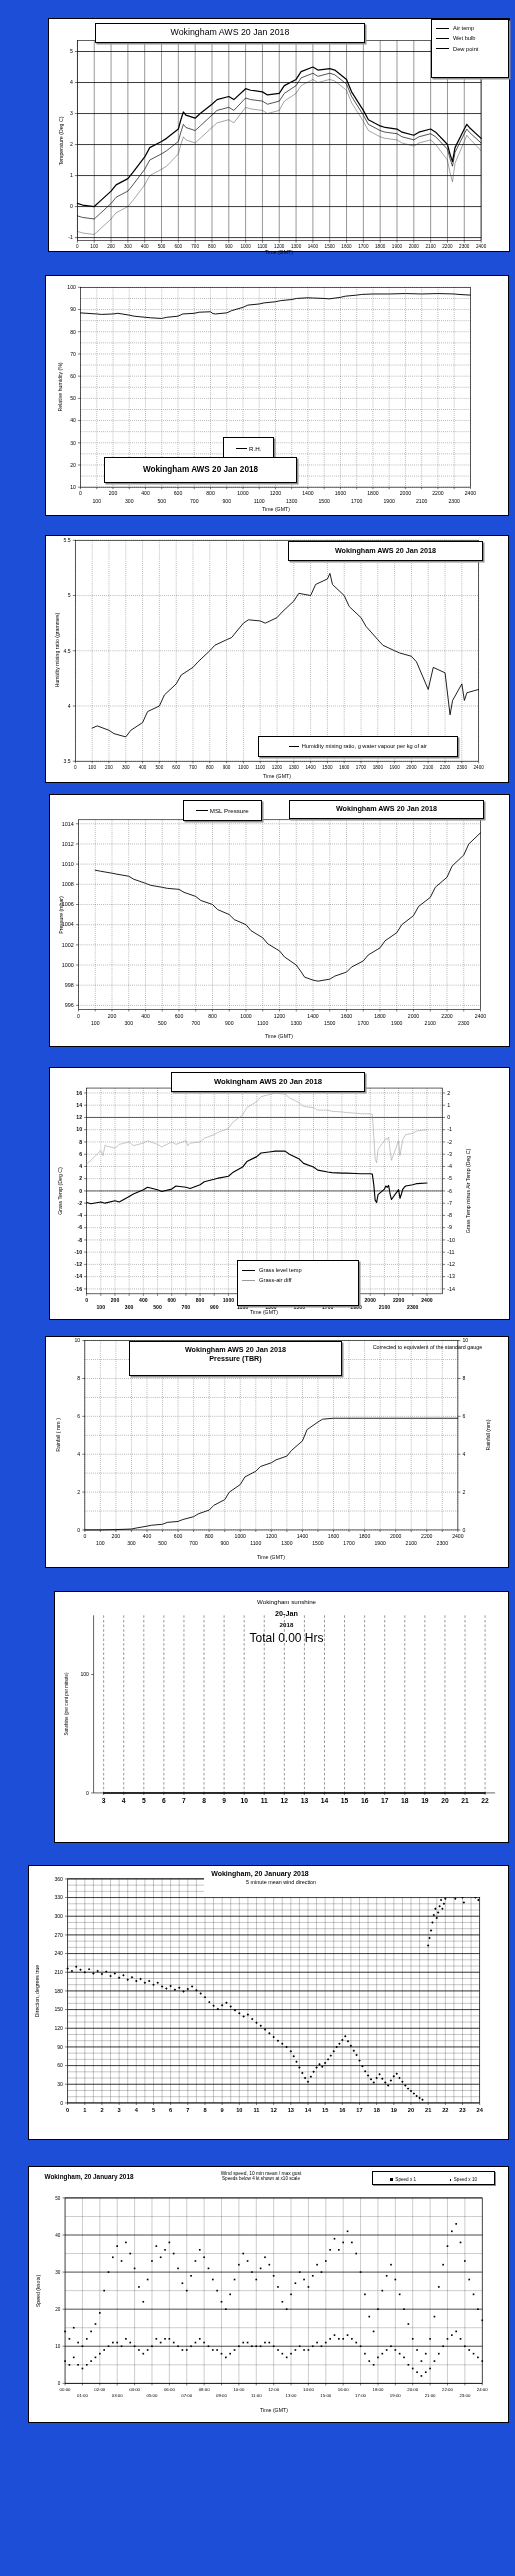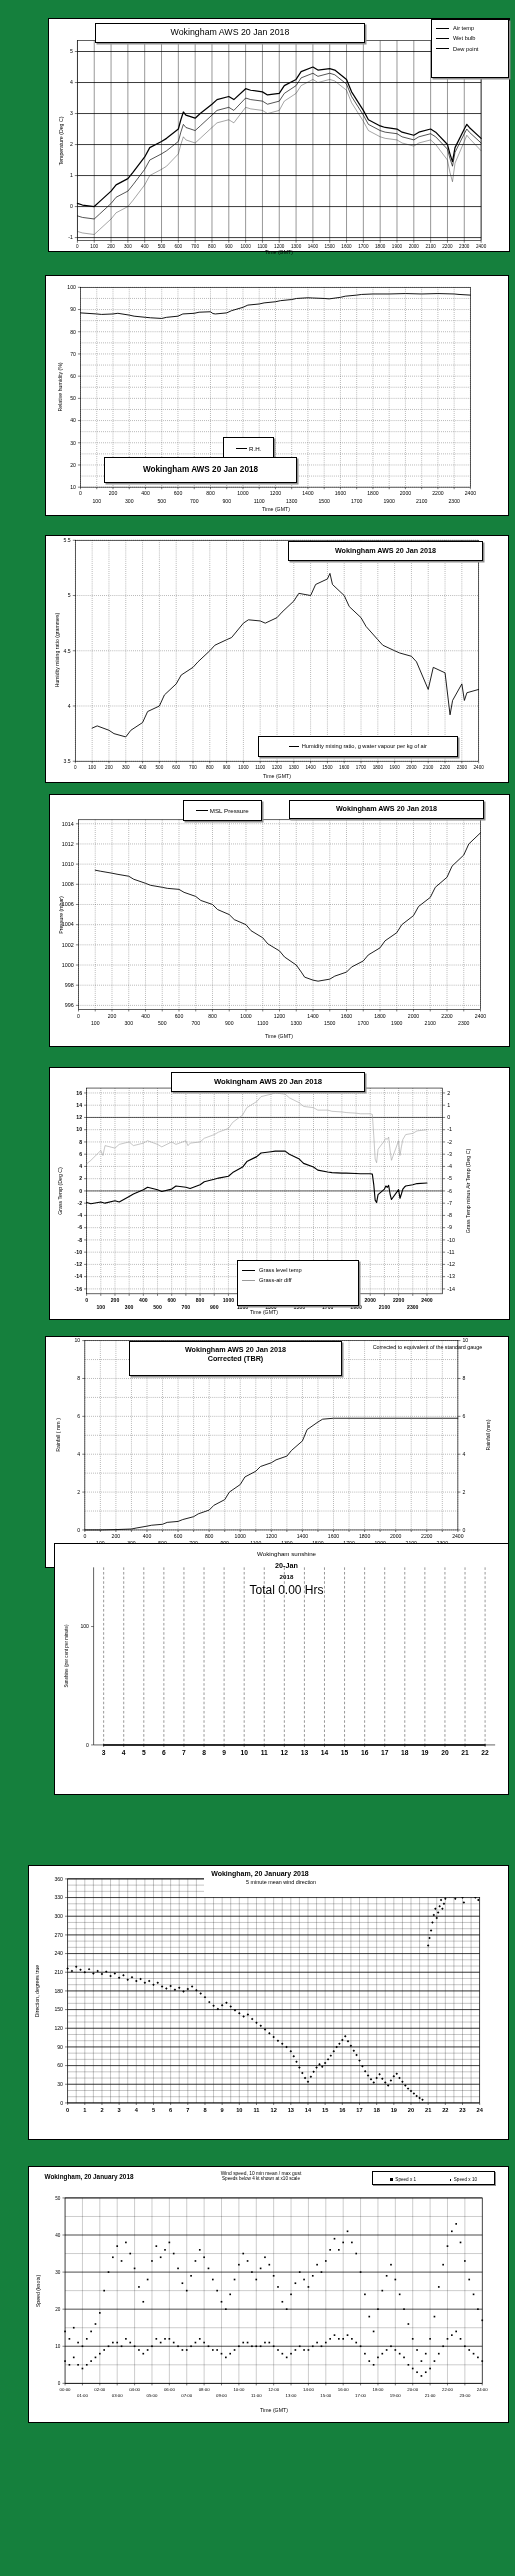--- a/index.html
+++ b/index.html
@@ -1,17 +1,17 @@
 <!DOCTYPE html>
 <html style="font-size:8.2px"><head>
 <meta charset="utf-8">
 <style>
   html,body{margin:0;padding:0;background:#fff;}
   body{font-family:"Liberation Sans","DejaVu Sans",sans-serif;color:#000;}
-  #page{position:relative;width:515px;height:2576px;background:#15803d;overflow:hidden;}
+  #page{position:relative;width:515px;height:2576px;background:#1d4ed8;overflow:hidden;}
   .chart{position:absolute;border:0.5px solid #000;background:#fff;}
   .chart svg{position:absolute;left:0;top:0;}
   .box{position:absolute;background:#fff;border:0.5px solid #000;box-shadow:1.5px 1.5px 0 #909090;text-align:center;}
   .vlab{position:absolute;white-space:nowrap;transform:translate(-50%,-50%) rotate(-90deg);font-size:5.2px;}
   .xlab{position:absolute;font-size:5.2px;white-space:nowrap;transform:translateX(-50%);}
   .lrow{display:flex;align-items:center;gap:3.6px;padding:2.1px 4.1px;}
   .lline{display:inline-block;width:13.4px;height:0;border-top:1px solid #000;flex:0 0 auto;}
   .ltext{font-size:5.7px;white-space:nowrap;}
   
   #c1{left:48px;top:18px;width:460px;height:232px;}
@@ -31,21 +31,21 @@
   #c4 .title{left:239px;top:5.2px;width:193px;height:16.5px;line-height:16.5px;font-size:7.2px;font-weight:bold;}
   
   #c5{left:49px;top:1067px;width:459px;height:251px;}
   #c5 .title{left:121px;top:4.1px;width:192px;height:17.5px;line-height:17.5px;font-size:7.7px;font-weight:bold;}
   #c5 .legend{left:187px;top:192px;width:120px;height:40px;padding-top:4.1px;}
   
   #c6{left:45px;top:1336px;width:462px;height:230px;}
   #c6 .title{left:83px;top:4.1px;width:211px;height:30px;font-size:7.2px;font-weight:bold;padding-top:3.1px;}
   #c6 .note{position:absolute;left:304px;top:7.2px;width:155px;font-size:5.4px;text-align:center;}
   
-  #c7{left:54px;top:1543px;width:453px;height:250px;}
+  #c7{left:54px;top:1591px;width:453px;height:250px;}
   #c7 .t1{position:absolute;left:149px;top:6.2px;width:165px;text-align:center;font-size:6.2px;}
   #c7 .t2{position:absolute;left:149px;top:16.5px;width:165px;text-align:center;font-size:7.2px;font-weight:bold;}
   #c7 .t3{position:absolute;left:149px;top:29px;width:165px;text-align:center;font-size:6.2px;font-weight:bold;}
   #c7 .t4{position:absolute;left:149px;top:39px;width:165px;text-align:center;font-size:12px;}
   
   #c8{left:28px;top:1865px;width:479px;height:273px;}
   #c8 .tblock{position:absolute;left:175px;top:4.1px;width:296px;height:27px;background:#fff;}
   #c8 .tb1{font-size:7px;font-weight:bold;padding-left:7.2px;}
   #c8 .tb2{font-size:5.4px;padding-left:42px;padding-top:2.1px;}
   
@@ -829,21 +829,21 @@
         <line x1="739.5833333333333" y1="375" x2="739.5833333333333" y2="379" stroke="#000" stroke-width="1"></line>
         <text x="739.5833333333333" y="391" text-anchor="middle" font-size="10">2200</text>
         <line x1="769.7916666666667" y1="375" x2="769.7916666666667" y2="379" stroke="#000" stroke-width="1"></line>
         <text x="769.7916666666667" y="405" text-anchor="middle" font-size="10">2300</text>
         <line x1="800" y1="375" x2="800" y2="379" stroke="#000" stroke-width="1"></line>
         <text x="800" y="391" text-anchor="middle" font-size="10">2400</text>
         <polyline points="75.0,375.0 105.2,375.0 135.4,374.3 165.6,373.2 174.7,371.3 195.8,367.6 204.9,365.8 226.0,364.0 235.1,360.3 256.3,358.4 265.3,354.8 286.5,349.2 295.5,343.7 316.7,336.4 325.7,327.2 346.9,316.1 355.9,301.4 377.1,286.7 386.1,272.0 407.3,260.9 416.4,251.7 437.5,244.4 446.6,238.8 467.7,231.5 476.8,220.4 497.9,202.0 507.0,180.0 528.1,165.2 537.2,159.7 558.3,157.9 588.5,157.9 618.8,157.9 649.0,157.9 679.2,157.9 709.4,157.9 739.6,157.9 769.8,157.9 800.0,157.9" fill="none" stroke="#000000" stroke-width="1.7" stroke-linejoin="round" stroke-linecap="round"></polyline>
       </svg>
     <div class="box title">
       <div>Wokingham AWS 20 Jan 2018</div>
-      <div>Corrected (TBR)</div>
+      <div>Pressure (TBR)</div>
     </div>
     <div class="note">Corrected to equivalent of the standard gauge</div>
     <div class="vlab" style="left:12.4px;top:98px">Rainfall ( mm )</div>
     <div class="vlab" style="left:442px;top:98px">Rainfall (mm)</div>
     <div class="xlab" style="left:225px;top:217px">Time (GMT)</div>
   </div>
 
   <div class="chart" id="c7">
     <svg width="453" height="250" viewBox="0 0 880 485">
         <line x1="94.5" y1="45" x2="94.5" y2="390" stroke="#000" stroke-width="0.8" stroke-dasharray="5,4"></line>

